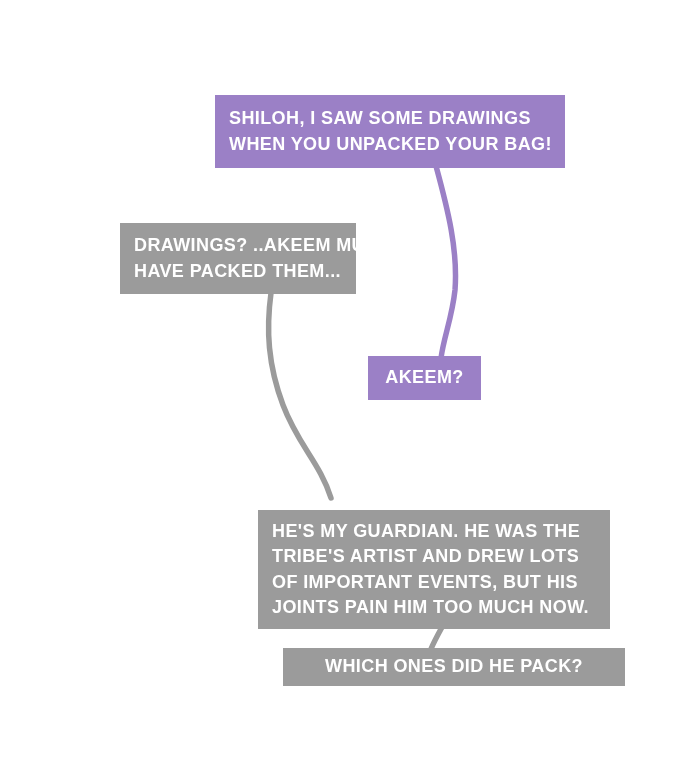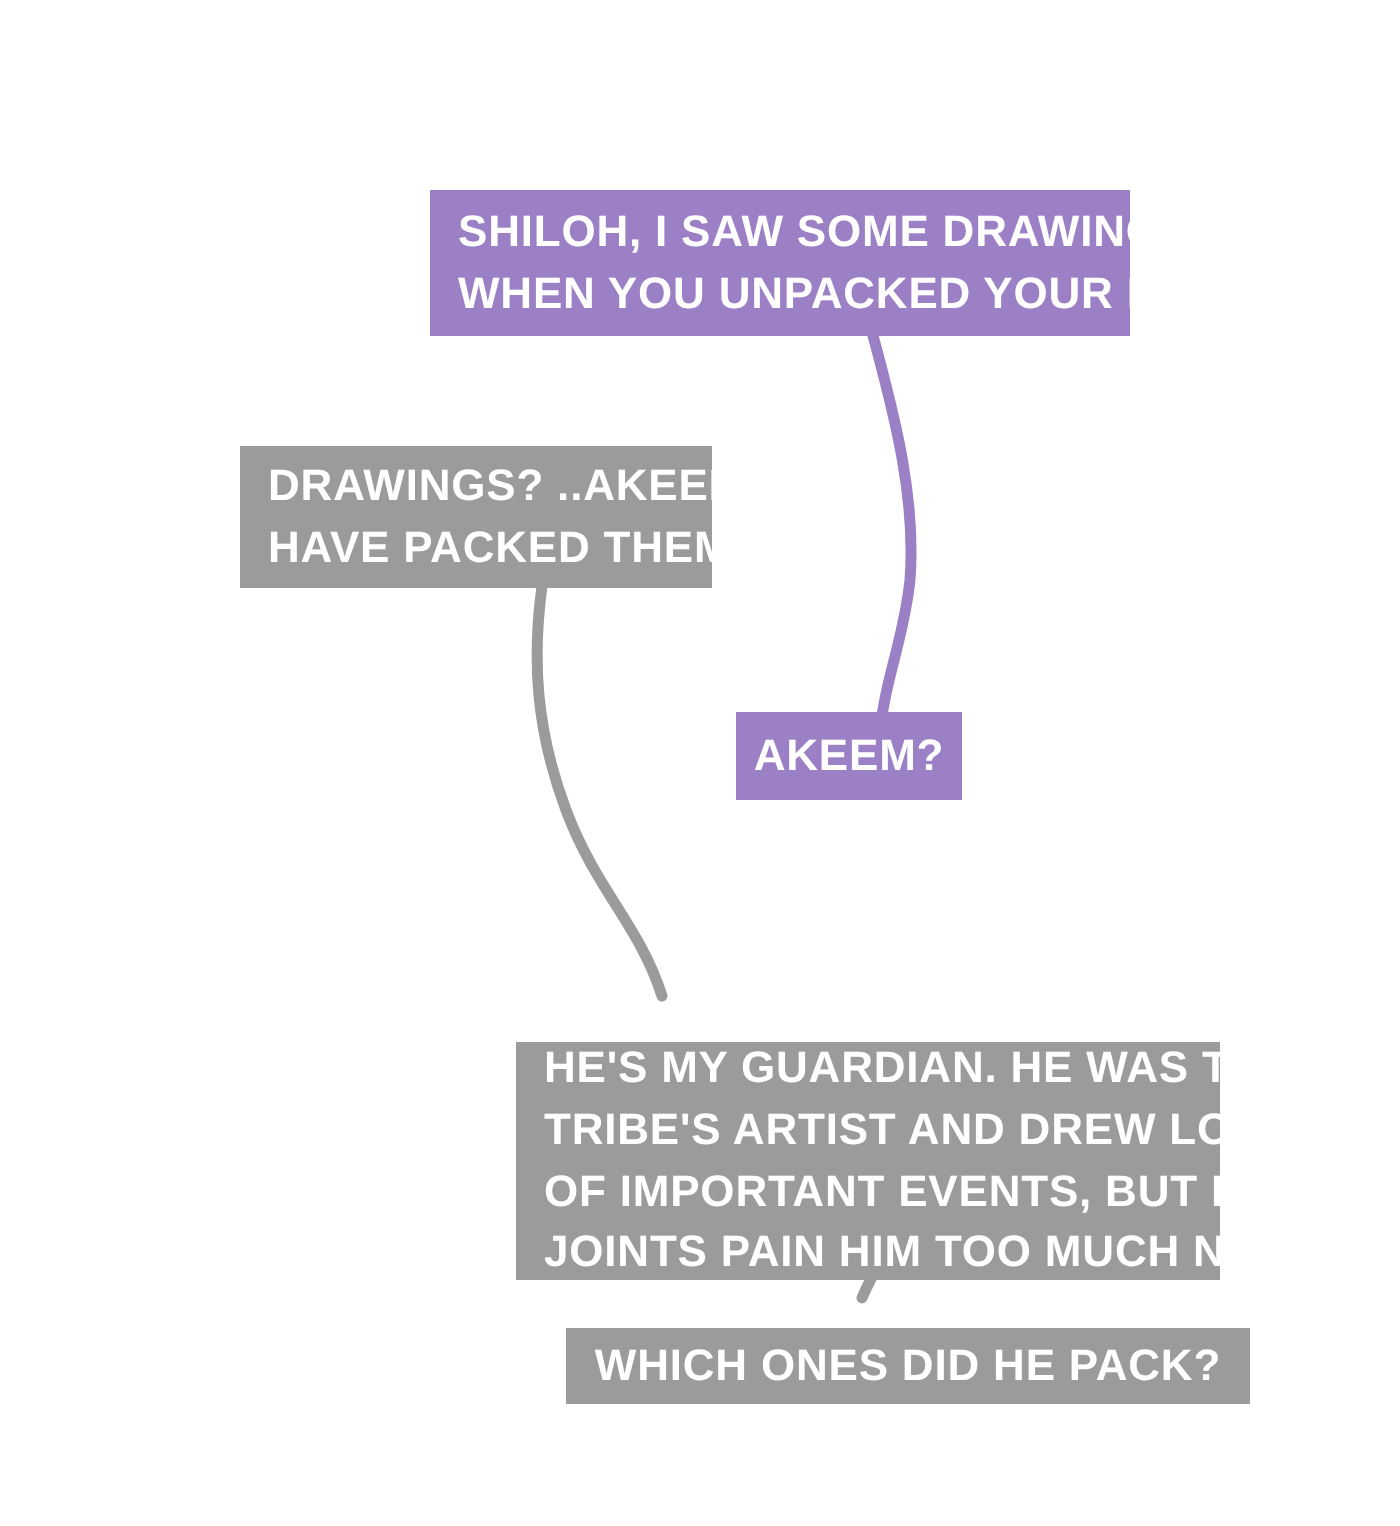--- a/index.html
+++ b/index.html
@@ -31,40 +31,40 @@
     stroke-linecap: round;
   }
   .tail-purple { stroke: var(--purple, #9b80c6); }
   .tail-gray   { stroke: var(--gray, #9b9b9b); }
   .bubble {
     position: absolute;
     z-index: 2;
     box-sizing: border-box;
     color: var(--text, #ffffff);
     font-weight: bold;
-    font-size: 22px;
+    font-size: 18px;
     line-height: 1.4;
     letter-spacing: 0.4px;
     white-space: pre;
     display: flex;
     align-items: center;
     padding: 8px 14px;
   }
   .bubble.purple { background: var(--purple, #9b80c6); }
   .bubble.gray   { background: var(--gray, #9b9b9b); }
   .bubble.center {
     justify-content: center;
     text-align: center;
   }
   
   #bubble-1 { left: 215px; top: 95px;  width: 350px; height: 73px; }
   #bubble-2 { left: 120px; top: 223px; width: 236px; height: 71px; }
   #bubble-3 { left: 368px; top: 356px; width: 113px; height: 44px; }
-  #bubble-4 { left: 258px; top: 521px; width: 352px; height: 119px; }
-  #bubble-5 { left: 283px; top: 648px; width: 342px; height: 38px; margin-top: 16px; }
+  #bubble-4 { left: 258px; top: 510px; width: 352px; height: 119px; }
+  #bubble-5 { left: 283px; top: 648px; width: 342px; height: 38px; }
 </style>
 </head>
 <body>
 
 <div class="panel">
 
   <svg class="tails" width="700" height="763" viewBox="0 0 700 763">
     <path class="tail-purple" d="M 436 166 C 448 210 458 250 455 290 C 452 318 444 336 441 358"></path>
     <path class="tail-gray" d="M 271 293 C 266 330 268 365 283 405 C 298 445 320 463 331 498"></path>
     <path class="tail-gray" d="M 449 614 C 443 626 436 637 431 649"></path>

